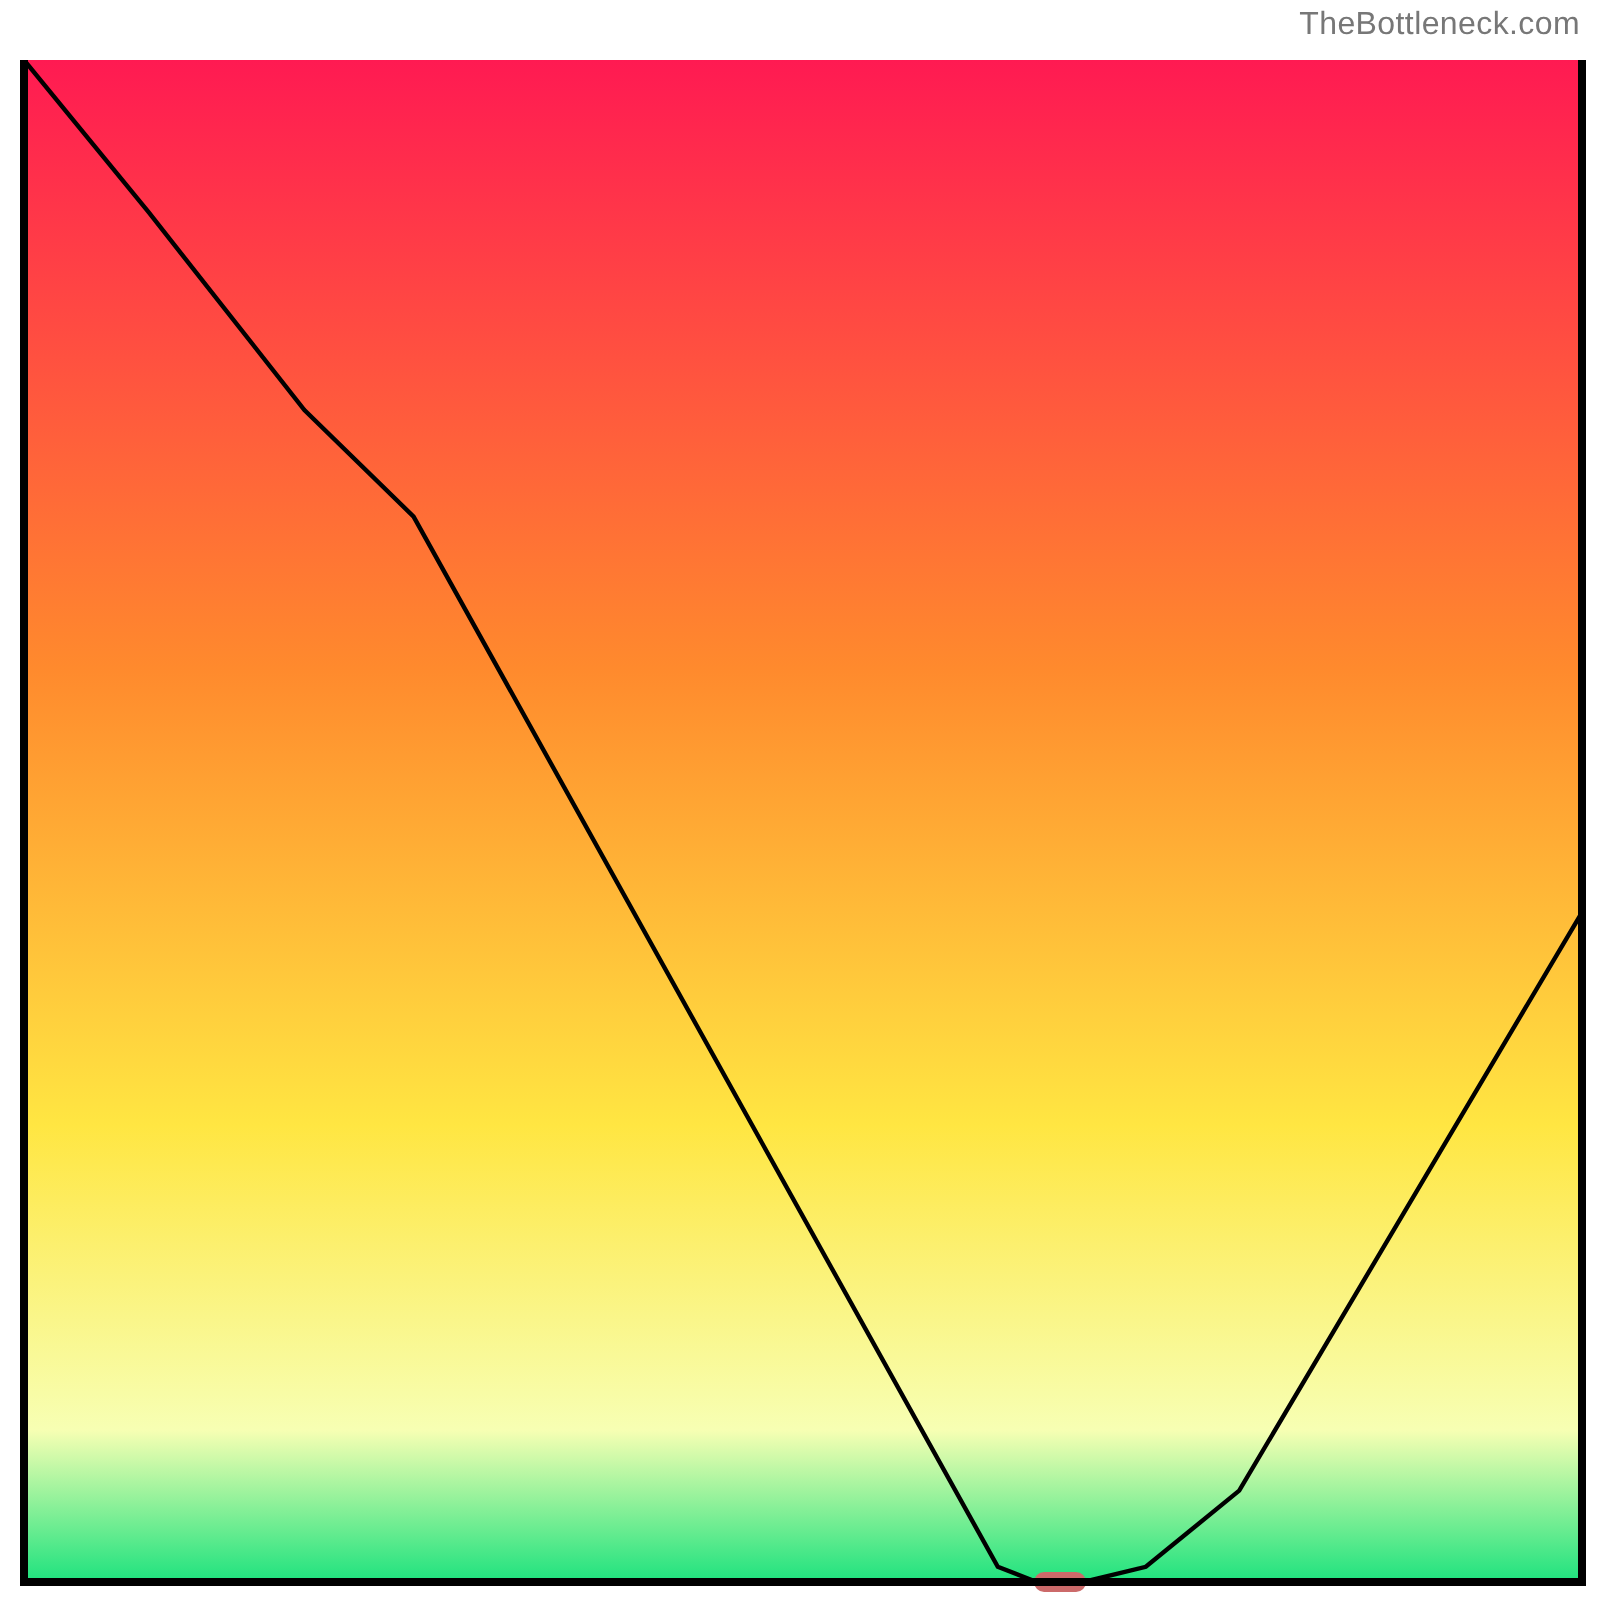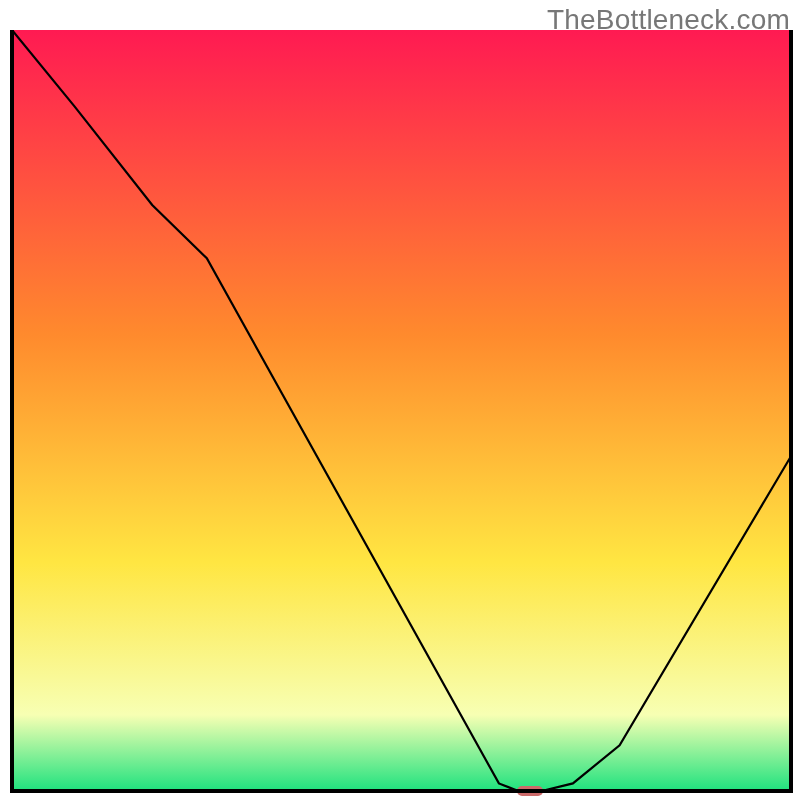--- a/index.html
+++ b/index.html
@@ -18,21 +18,21 @@
   #chart-svg {
     display: block;
     width: 800px;
     height: 800px;
   }
   #watermark {
     position: absolute;
     top: 4px;
     right: 10px;
     color: #777;
-    font-size: 28px;
+    font-size: 16px;
     letter-spacing: 0.2px;
     user-select: none;
   }
 </style>
 </head>
 <body>
 
 <div id="chart-container">
   <svg id="chart-svg" viewBox="0 0 800 800">
     <defs>

